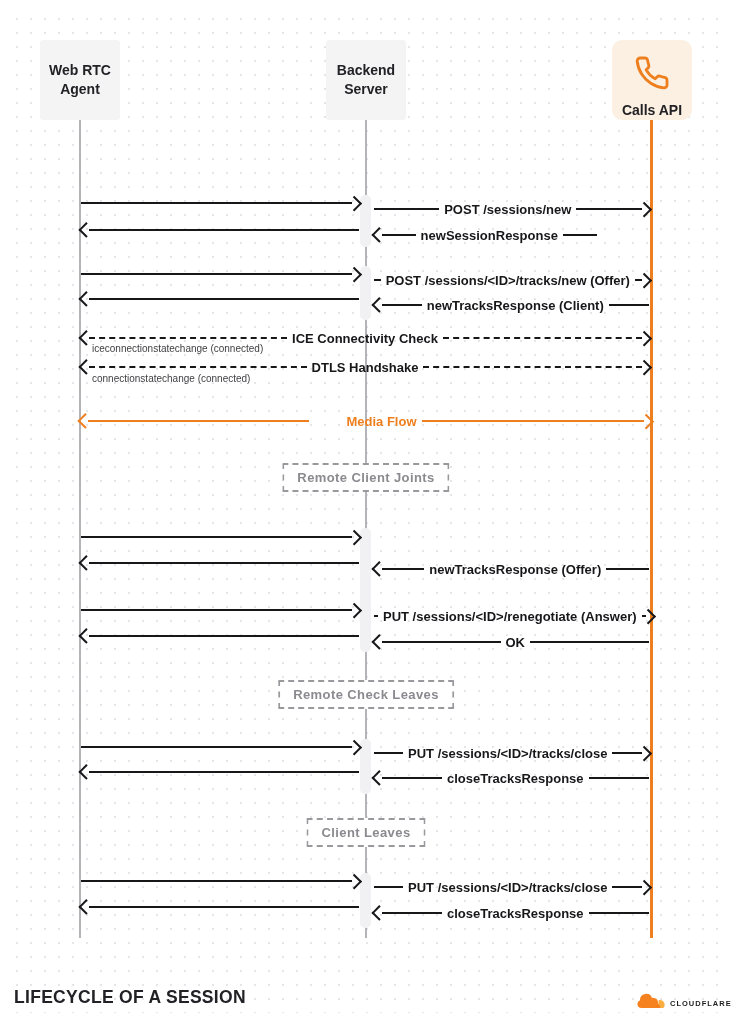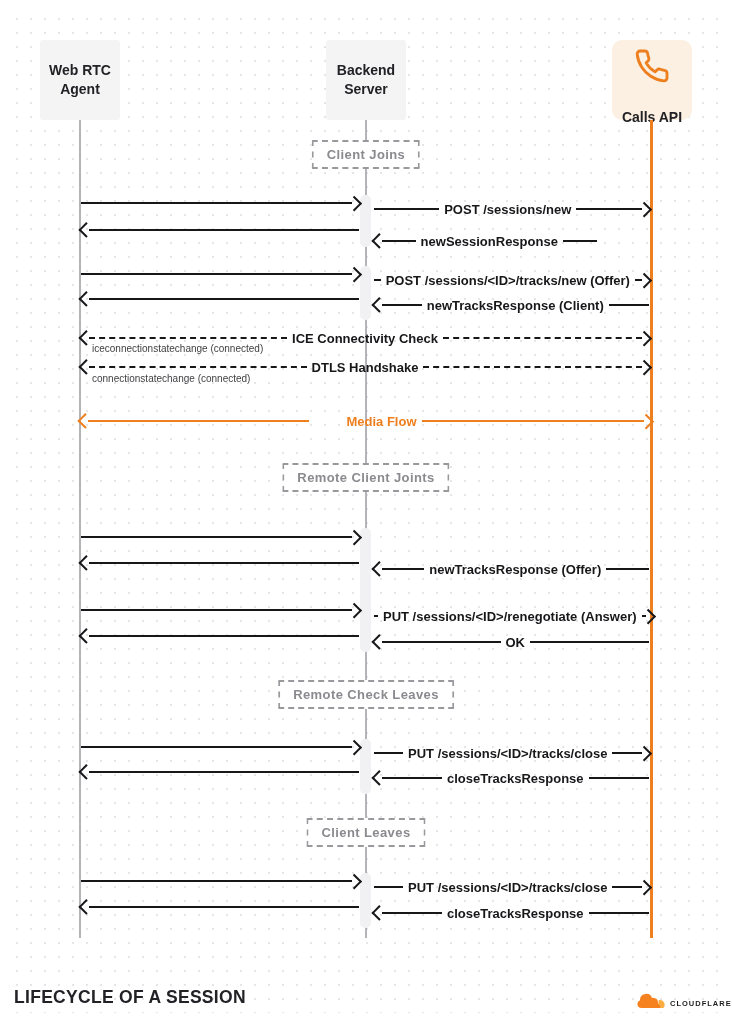--- a/index.html
+++ b/index.html
@@ -11,21 +11,21 @@
       #ffffff;
     box-shadow: inset 0 0 0 6px #fff;
   }
   
   .actor{
     position:absolute;top:40px;width:80px;height:80px;
     display:flex;flex-direction:column;align-items:center;justify-content:center;
     background:#f4f4f5;border-radius:3px;
     font-weight:700;font-size:14px;line-height:1.35;color:#222226;text-align:center;
   }
-  .actor.calls{background:#fcf0e2;border-radius:10px;justify-content:flex-start;padding-top:8px;box-sizing:border-box;gap:19px;}
+  .actor.calls{background:#fcf0e2;border-radius:10px;justify-content:flex-end;padding-top:8px;box-sizing:border-box;gap:5px;}
   
   .lifeline{position:absolute;top:120px;height:818px;width:2px;background:#b4b4b8;}
   .lifeline.orange{width:2.5px;background:#ee7f1f;}
   
   .bar{position:absolute;left:360px;width:11px;background:#f1f1f3;border-radius:5px;}
   
   .milestone{
     position:absolute;left:366px;transform:translateX(-50%);
     background:#fff;border:2px dashed #98989d;border-radius:1px;
     padding:5px 13px;white-space:nowrap;
@@ -73,40 +73,39 @@
   <div class="lifeline" style="left:79px"></div>
   <div class="lifeline" style="left:365px"></div>
   <div class="lifeline orange" style="left:650px"></div>
 
   <div class="bar" style="top:195px;height:52px"></div>
   <div class="bar" style="top:266px;height:54px"></div>
   <div class="bar" style="top:528px;height:124px"></div>
   <div class="bar" style="top:739px;height:55px"></div>
   <div class="bar" style="top:873px;height:55px"></div>
 
-  <div class="milestone" style="top:140px">Client Joins</div>
   <div class="milestone" style="top:463px">Remote Client Joints</div>
   <div class="milestone" style="top:680px">Remote Check Leaves</div>
   <div class="milestone" style="top:818px">Client Leaves</div>
 
   <div class="arrow" style="left:81px;top:197px;width:278px">
       <i class="ln"></i>
       <i class="hd r"></i>
     </div>
   <div class="arrow" style="left:374px;top:203px;width:275px">
       <i class="ln"></i>
       <span class="lbl">POST /sessions/new</span>
       <i class="ln"></i>
       <i class="hd r"></i>
     </div>
   <div class="arrow" style="left:81px;top:224px;width:278px">
       <i class="hd l"></i>
       <i class="ln"></i>
     </div>
-  <div class="arrow" style="left:374px;top:235px;width:223px">
+  <div class="arrow" style="left:374px;top:229px;width:223px">
       <i class="hd l"></i>
       <i class="ln"></i>
       <span class="lbl">newSessionResponse</span>
       <i class="ln"></i>
     </div>
 
   <div class="arrow" style="left:81px;top:268px;width:278px">
       <i class="ln"></i>
       <i class="hd r"></i>
     </div>

